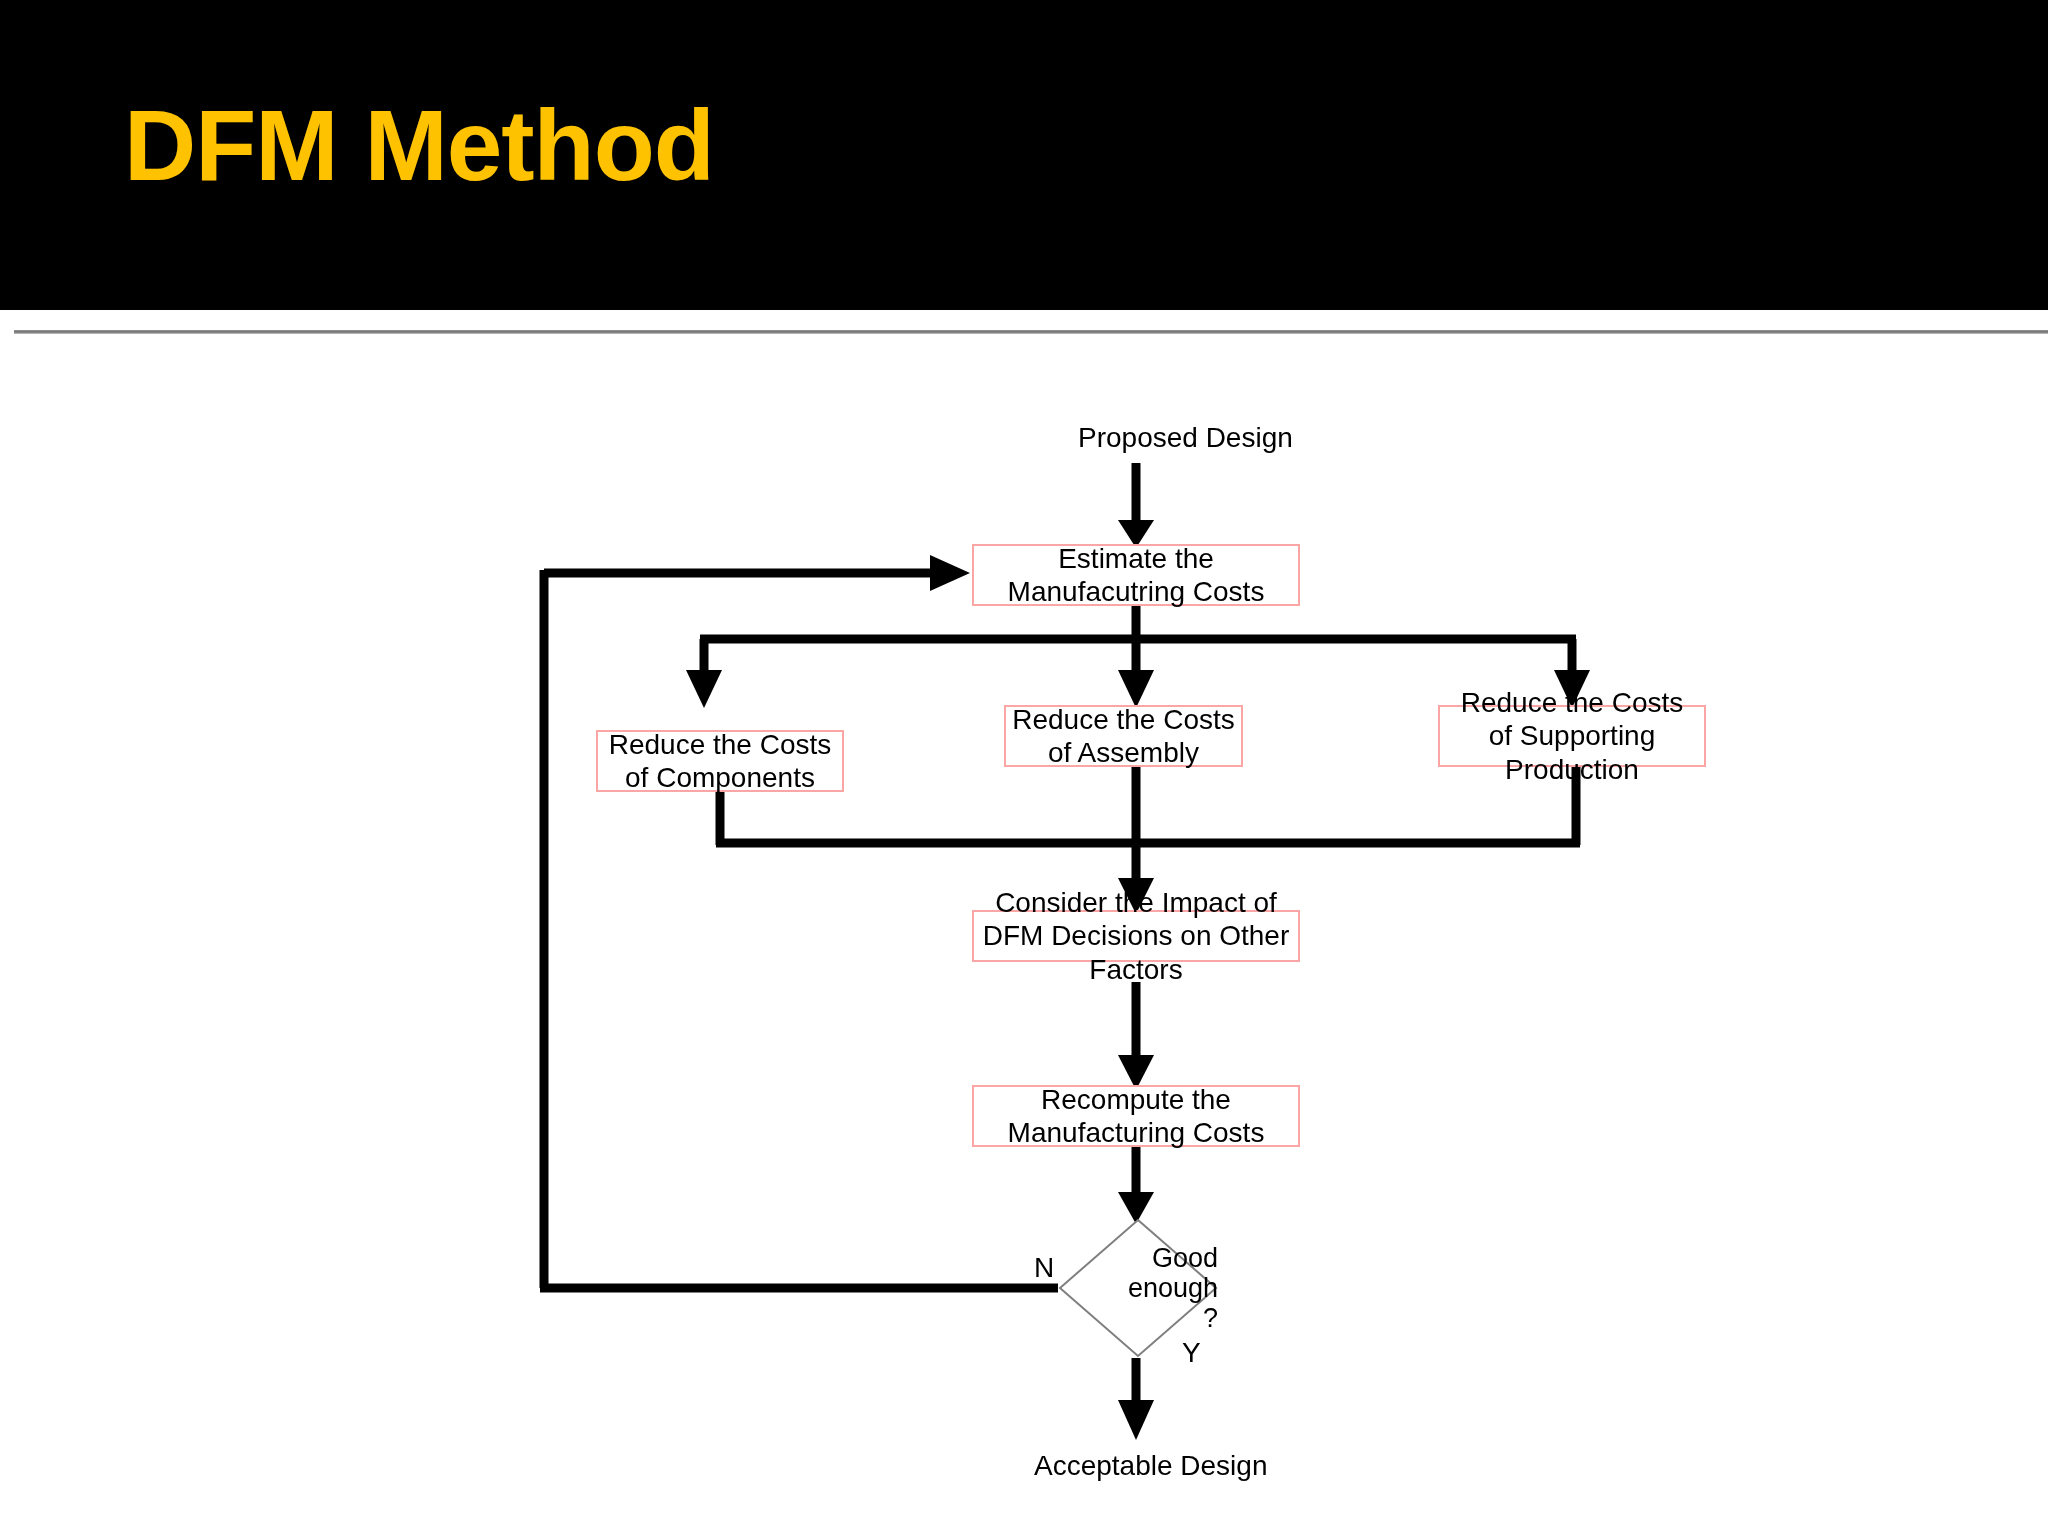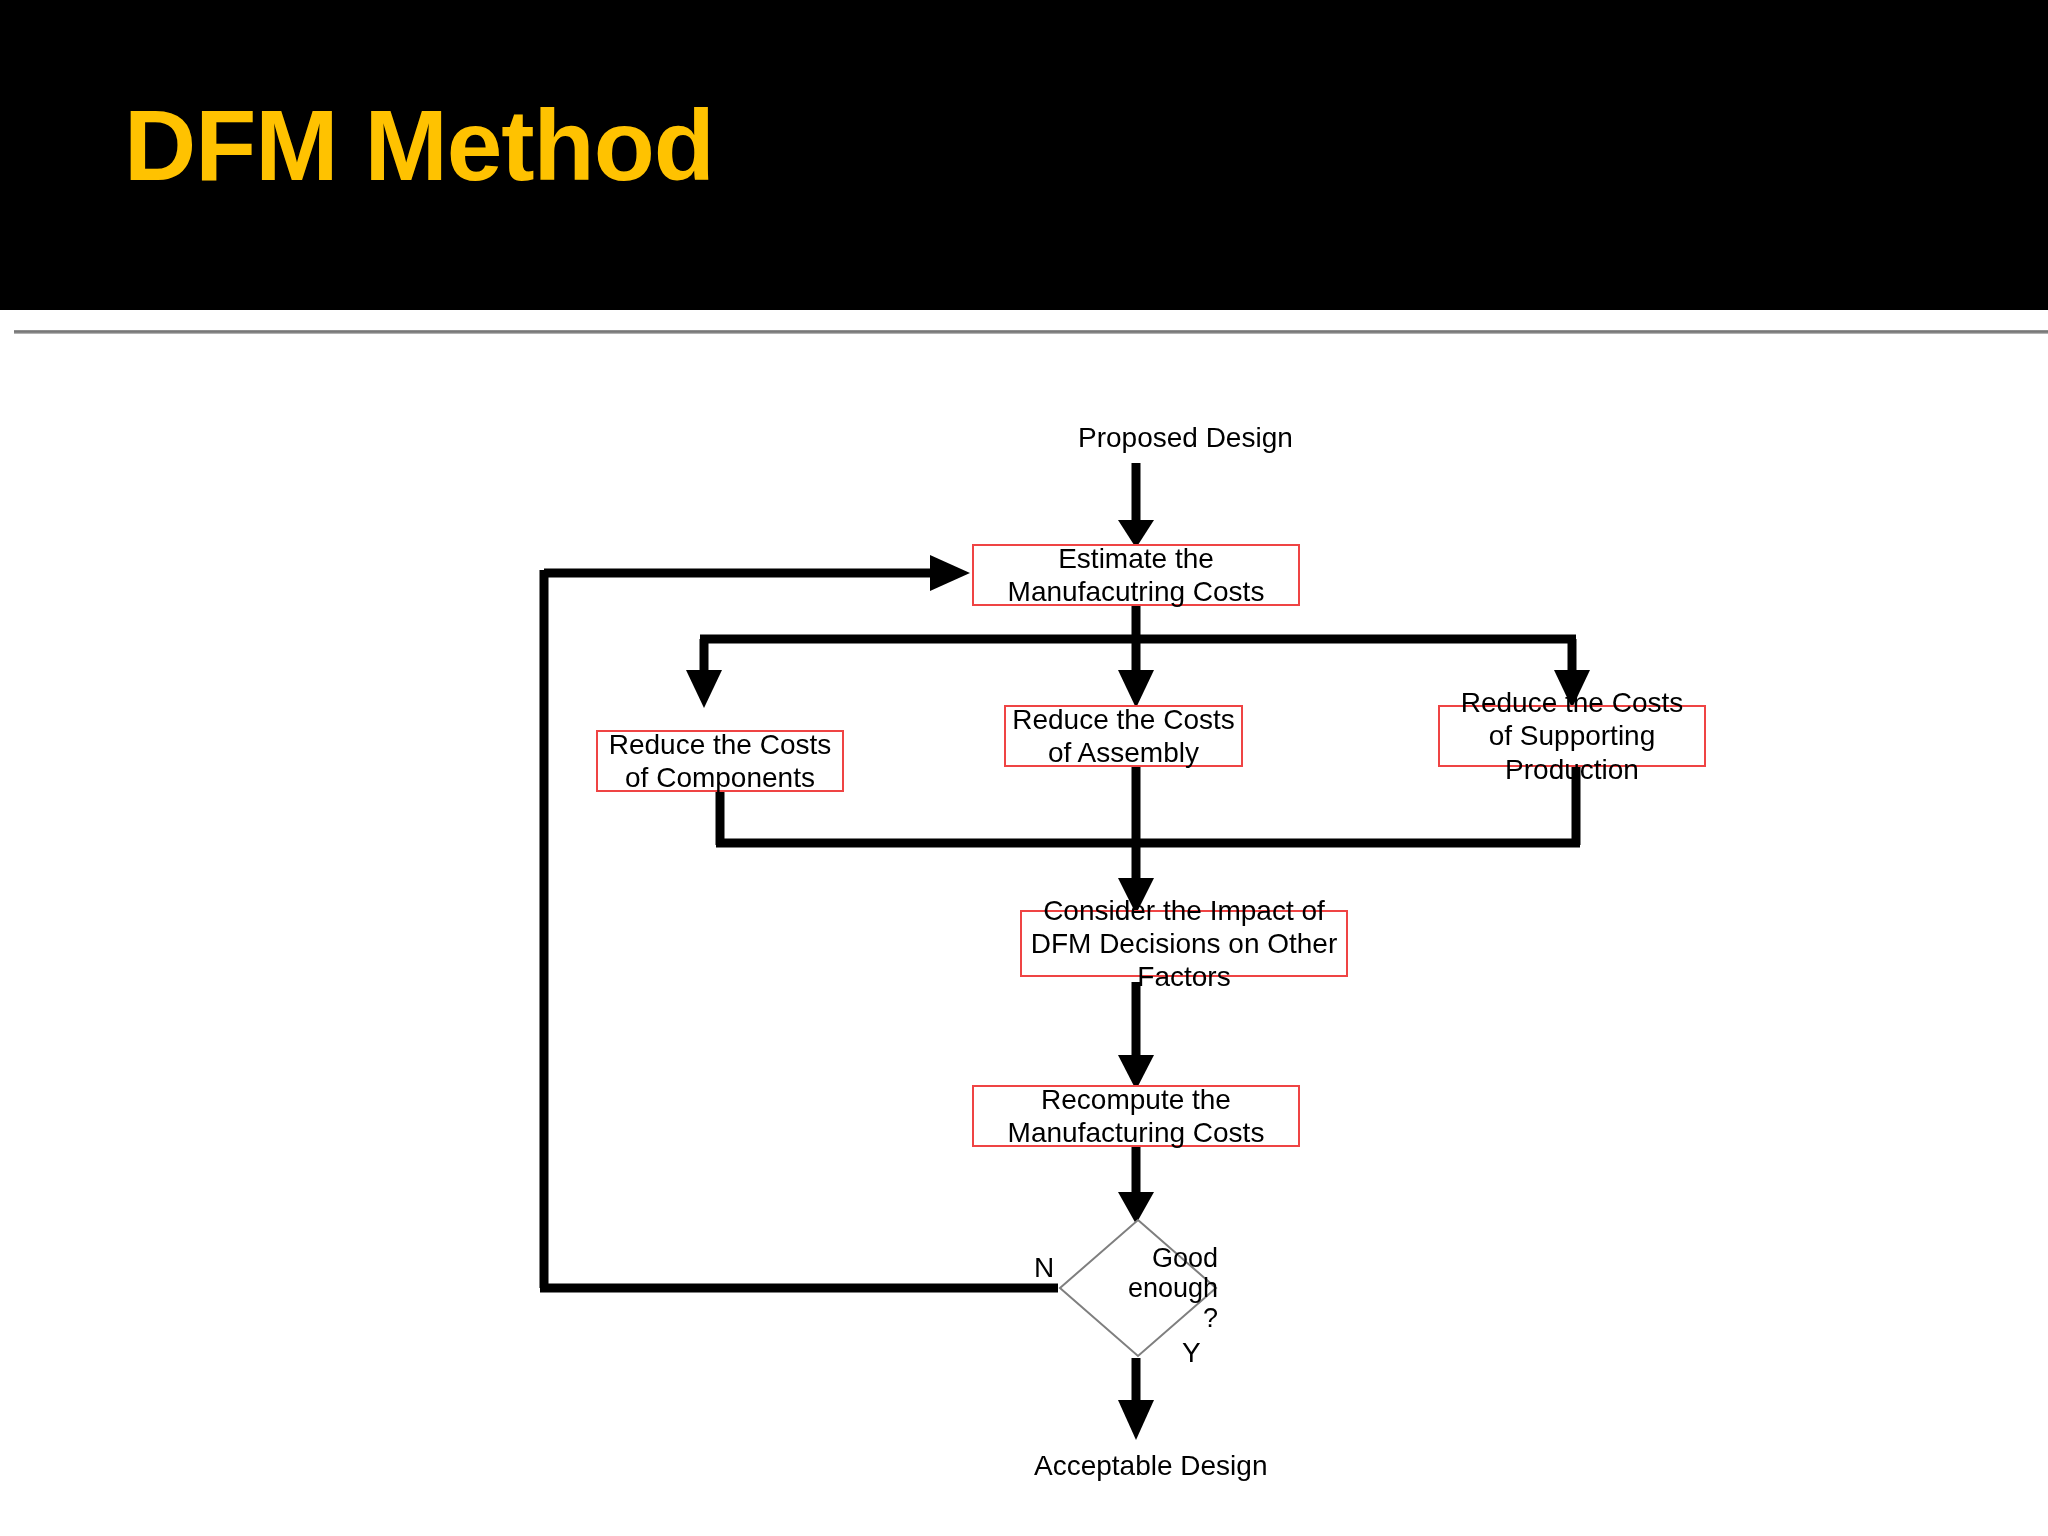--- a/index.html
+++ b/index.html
@@ -65,37 +65,37 @@
     position: absolute;
     left: 0;
     top: 0;
   }
 
   
   .node {
     position: absolute;
     box-sizing: border-box;
     background: #ffffff;
-    border: 2px solid #ef4444;
+    border: 2px solid #fca5a5;
     display: flex;
     align-items: center;
     justify-content: center;
     text-align: center;
     font-family: "Liberation Sans", sans-serif;
     font-size: 28px;
     color: #000000;
     line-height: 1.18;
     padding: 2px 6px;
   }
 
   .node-estimate      { left: 972px;  top: 544px;  width: 328px; height: 62px; }
   .node-components    { left: 596px;  top: 730px;  width: 248px; height: 62px; }
   .node-assembly      { left: 1004px; top: 705px;  width: 239px; height: 62px; }
   .node-supporting    { left: 1438px; top: 705px;  width: 268px; height: 62px; }
-  .node-consider      { left: 1020px;  top: 910px;  width: 328px; height: 67px; }
+  .node-consider      { left: 972px;  top: 910px;  width: 328px; height: 52px; }
   .node-recompute     { left: 972px;  top: 1085px; width: 328px; height: 62px; }
 
   
   .caption {
     position: absolute;
     font-family: "Liberation Sans", sans-serif;
     font-size: 28px;
     color: #000000;
     white-space: nowrap;
   }

